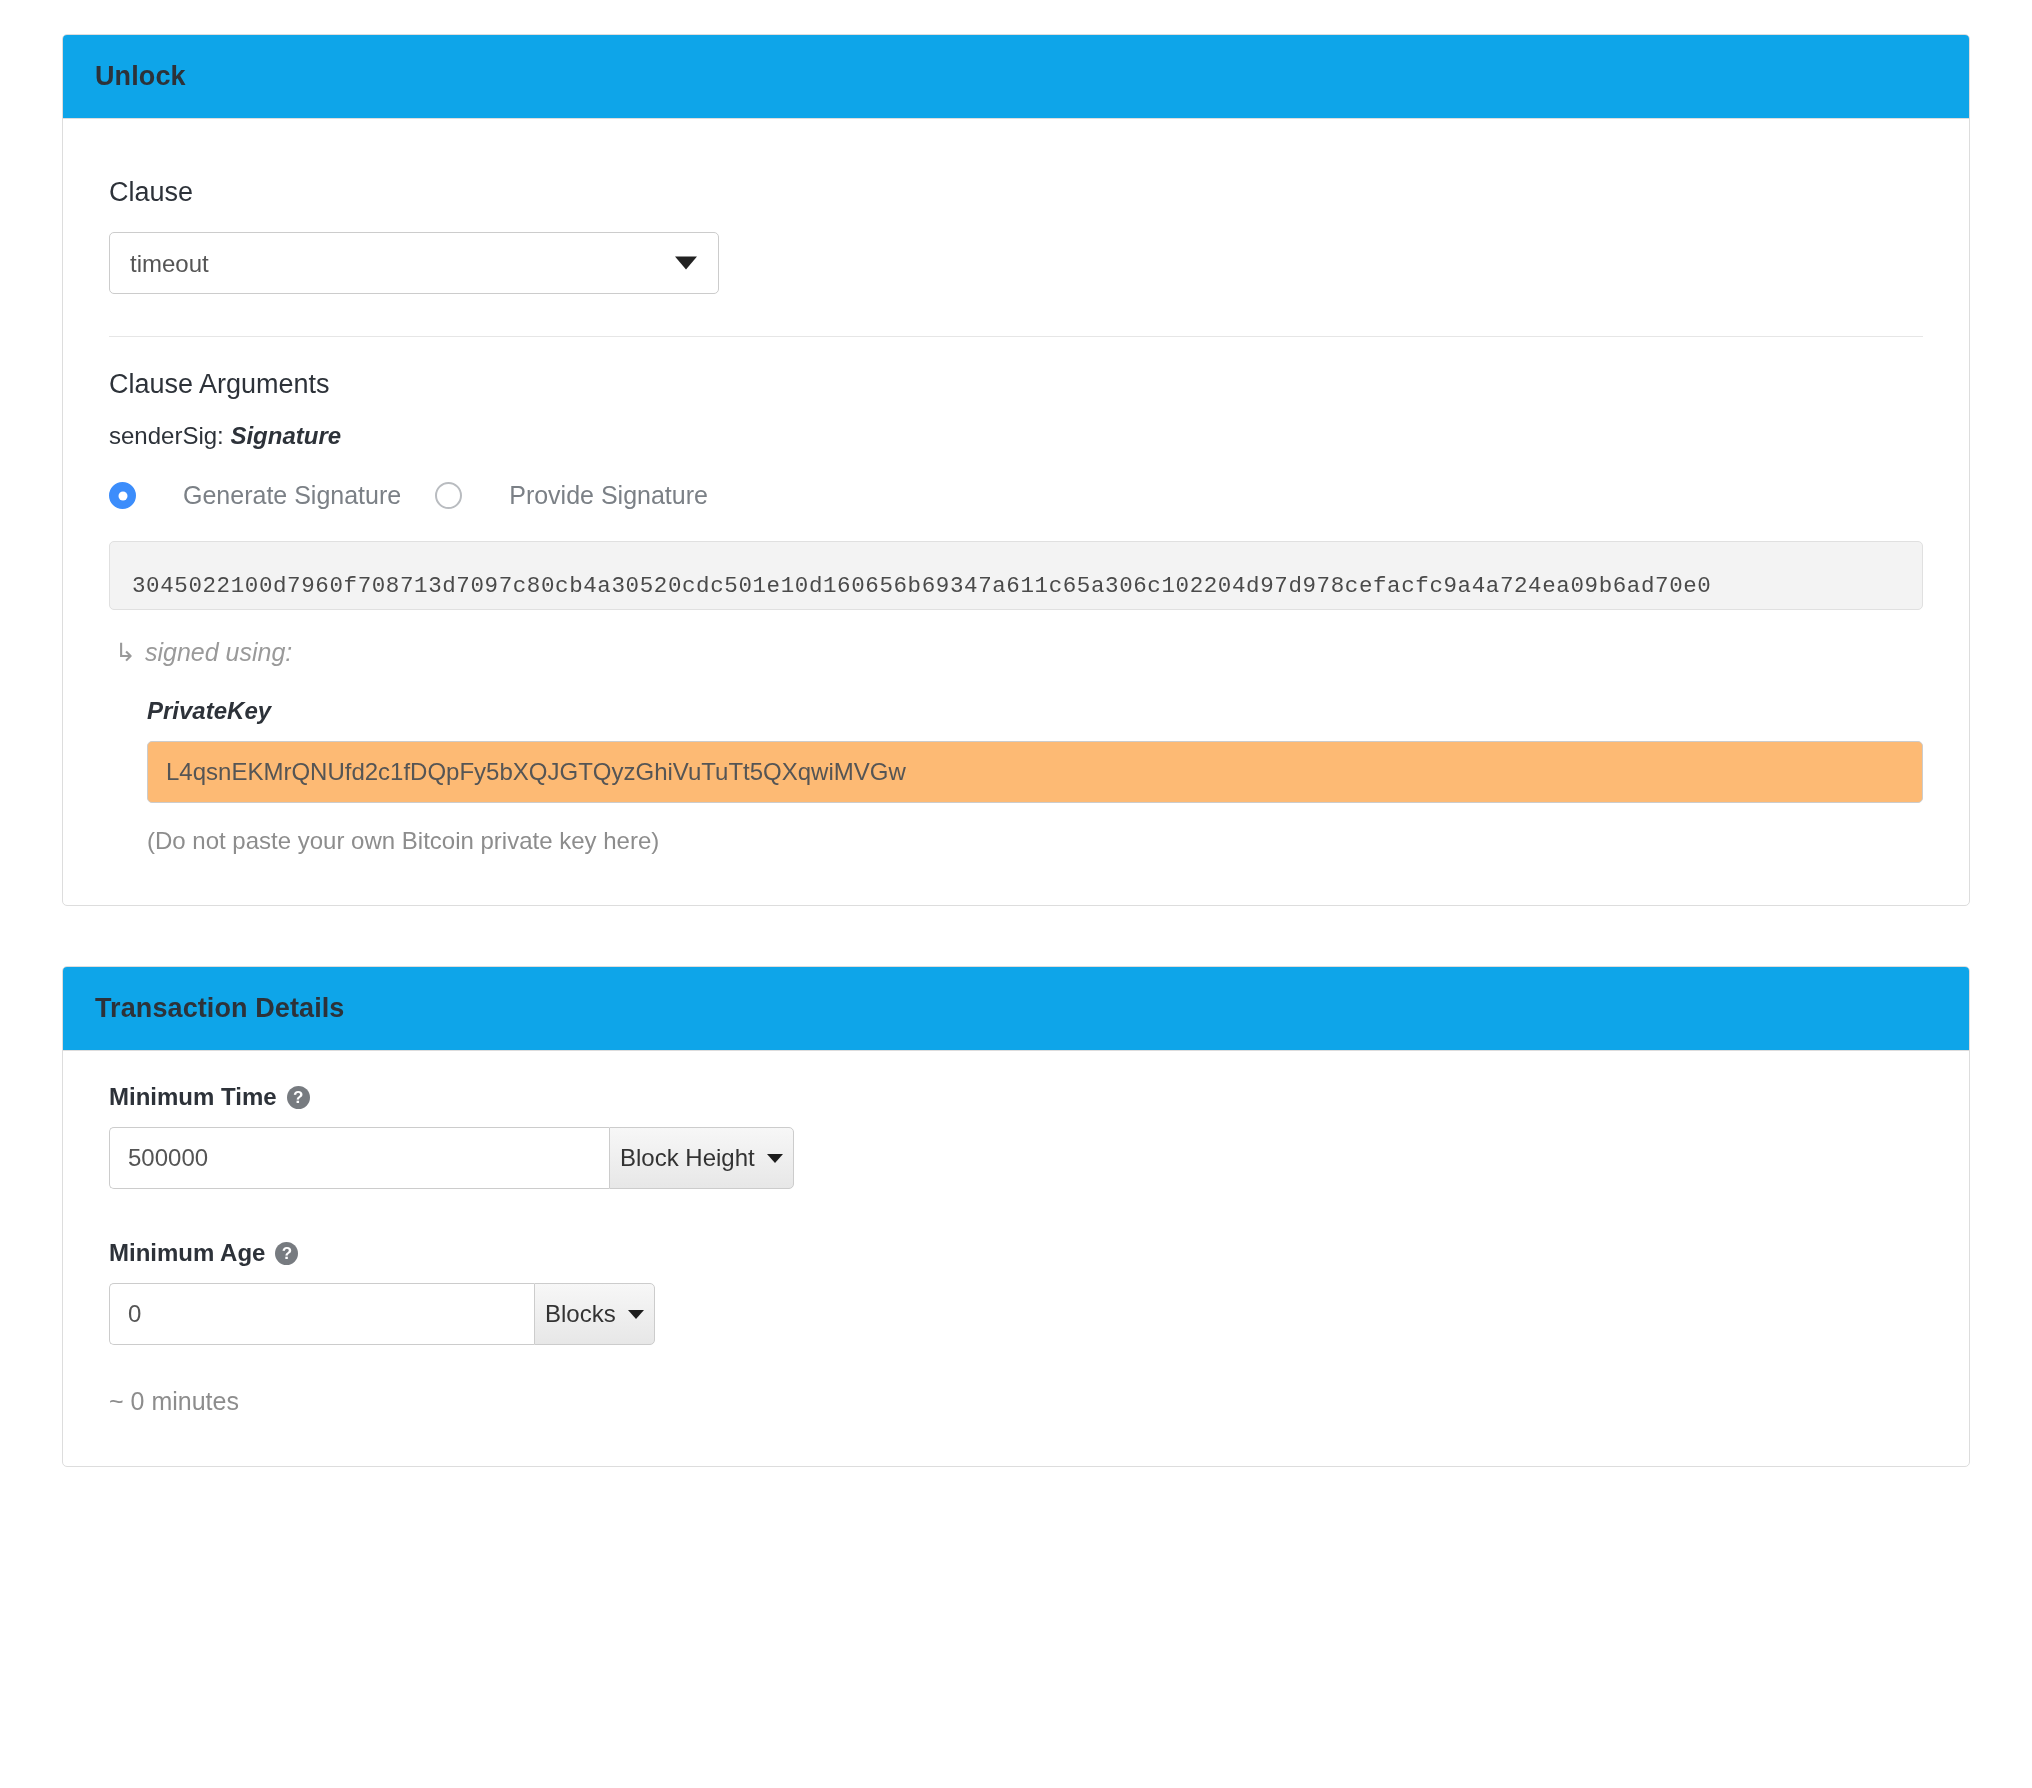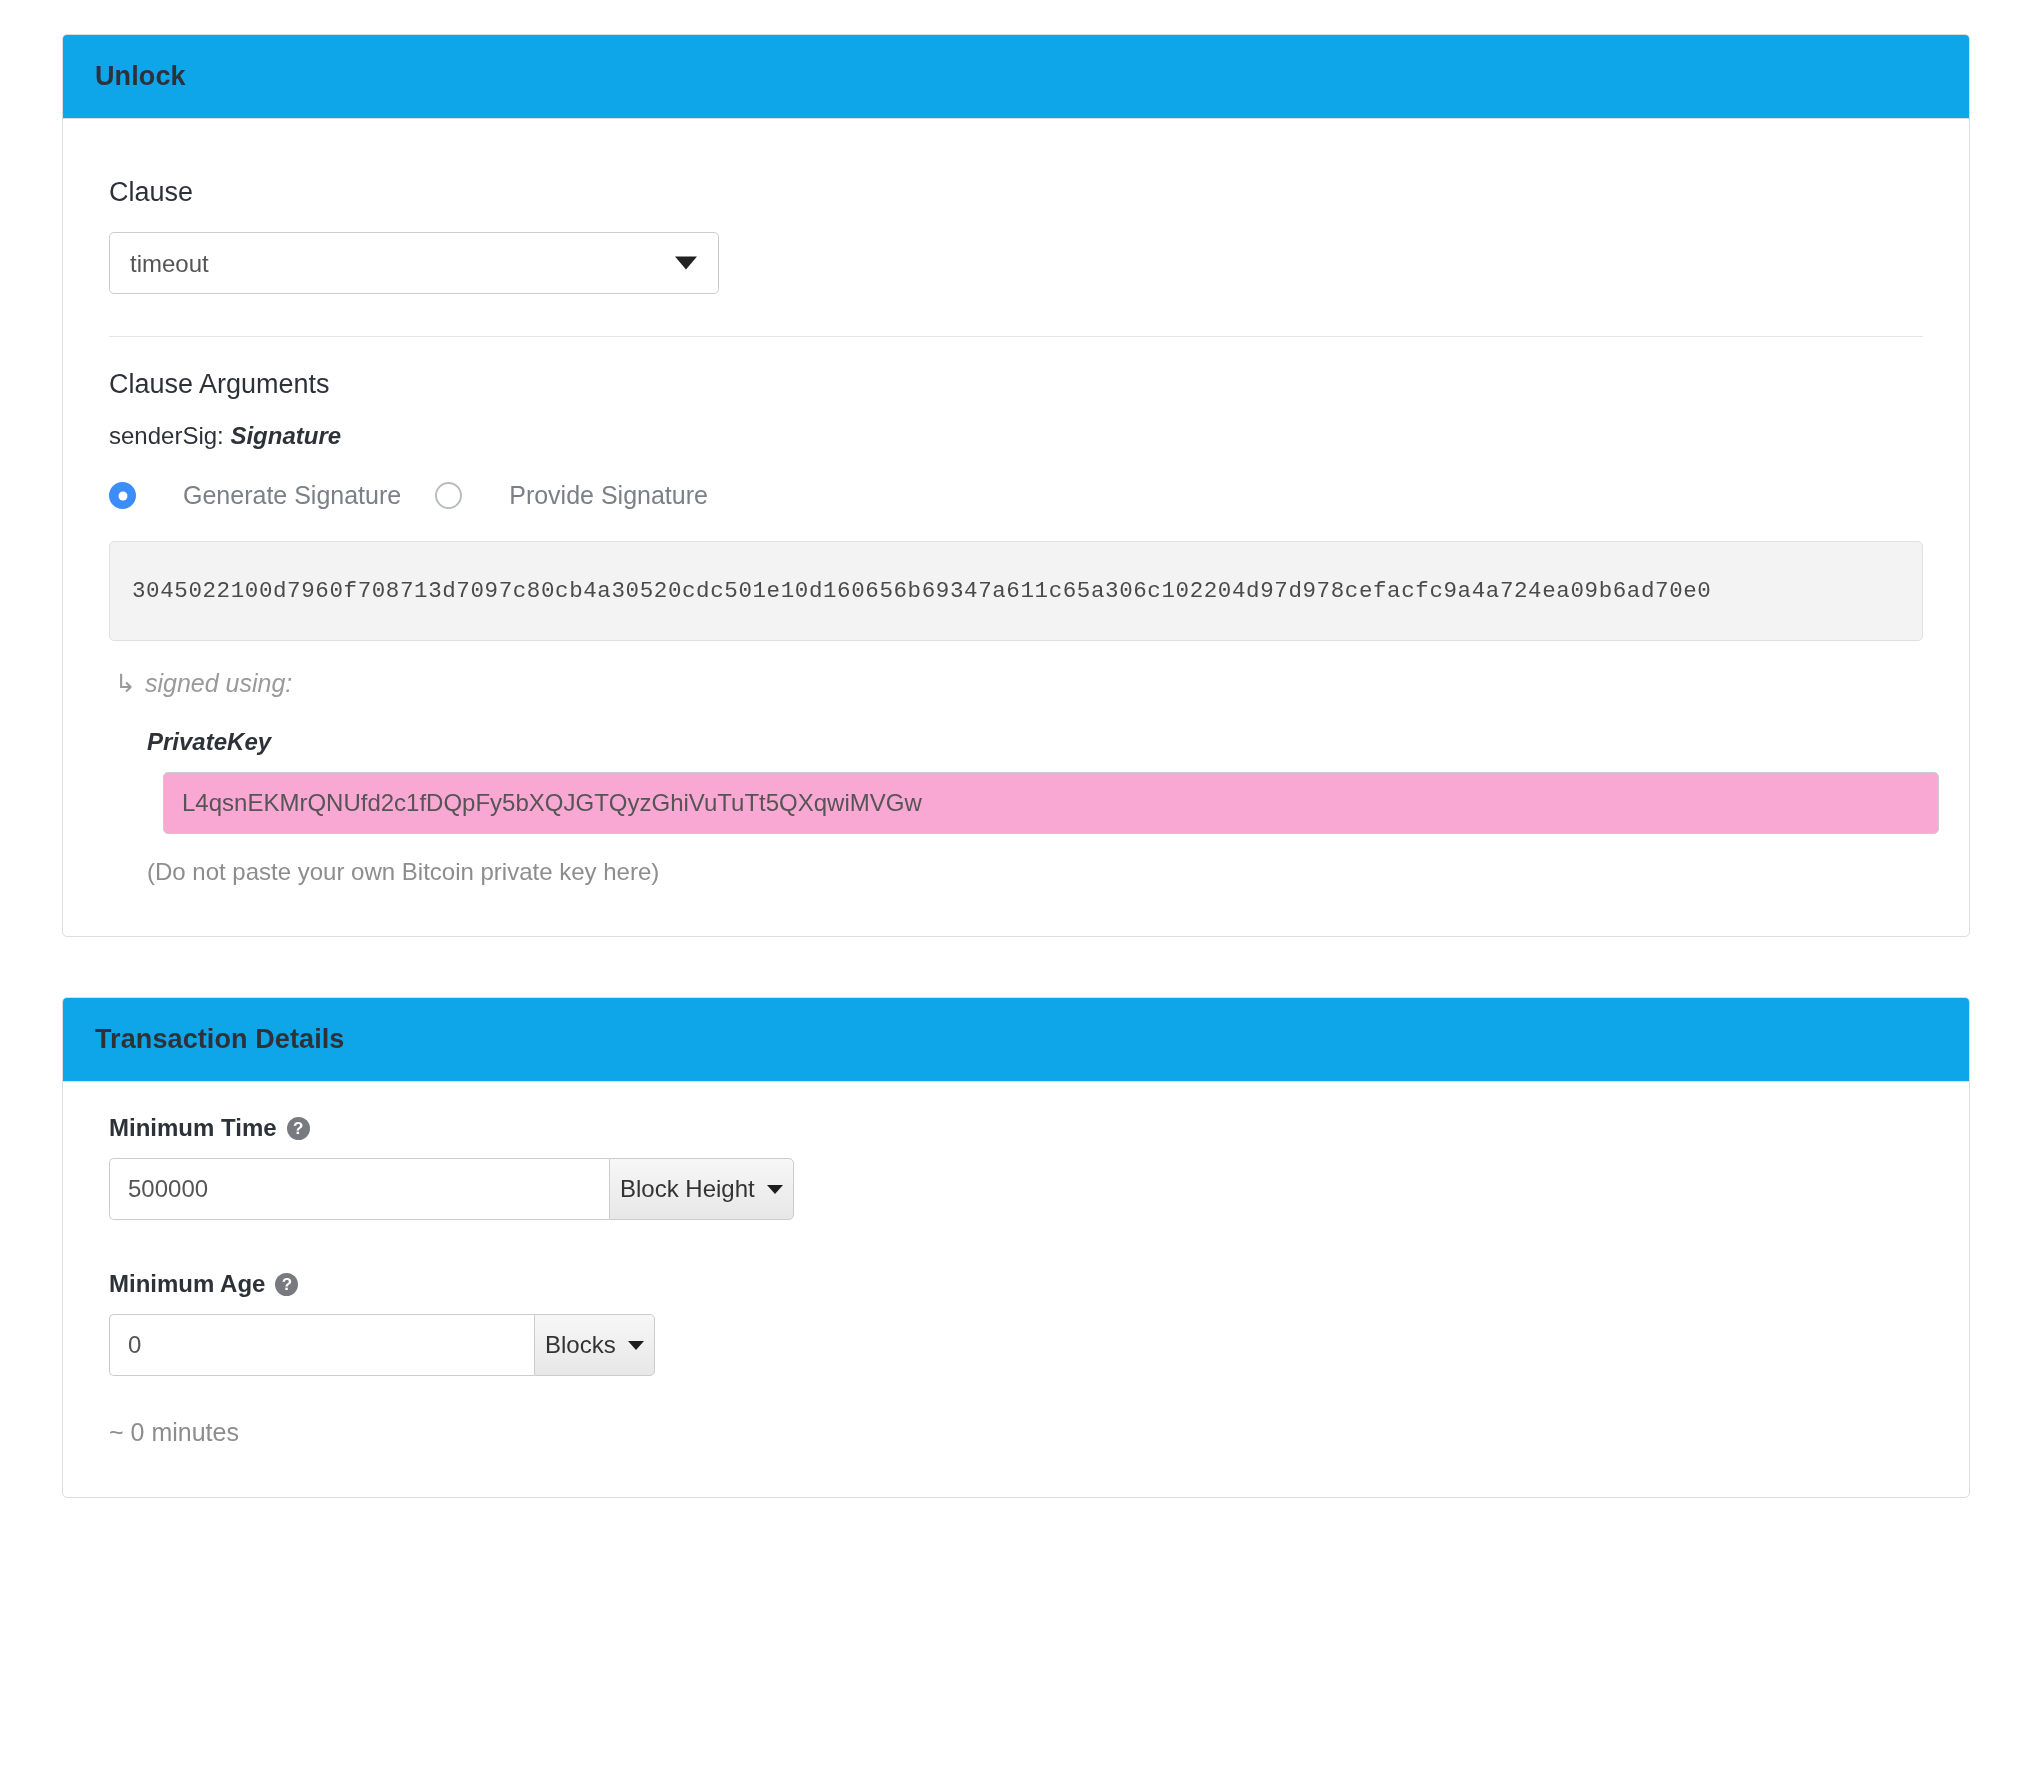--- a/index.html
+++ b/index.html
@@ -142,28 +142,28 @@
   .radio-label {
     font-size: 25px;
     color: #7b8086;
     line-height: 1;
   }
 
   
   .sig-box {
     box-sizing: border-box;
     width: 100%;
-    height: 100px;
+    height: 69px;
     background: #f3f3f3;
     border: 1px solid #e0e0e0;
     border-radius: 5px;
     overflow: hidden;
     display: flex;
-    align-items: center;
-    padding: 4px 22px;
+    align-items: flex-end;
+    padding: 10px 22px;
   }
   .sig-text {
     font-family: "Liberation Mono", "DejaVu Sans Mono", monospace;
     font-size: 22.5px;
     letter-spacing: .6px;
     color: #4a4a4a;
     white-space: nowrap;
   }
 
   .signed-using {
@@ -192,25 +192,24 @@
     line-height: 1;
   }
   input.text-input {
     box-sizing: border-box;
     width: 100%;
     height: 62px;
     padding: 0 18px;
     font-family: "Liberation Sans", sans-serif;
     font-size: 24px;
     color: #555555;
-    background: #f9a8d4;
+    background: #fdba74;
     border: 1px solid #cccccc;
     border-radius: 5px;
     outline: none;
-    margin-left: 16px;
   }
   .hint {
     font-size: 24px;
     color: #8d8d8d;
     margin-top: 26px;
     line-height: 1;
   }
 
   
   .field-label {

